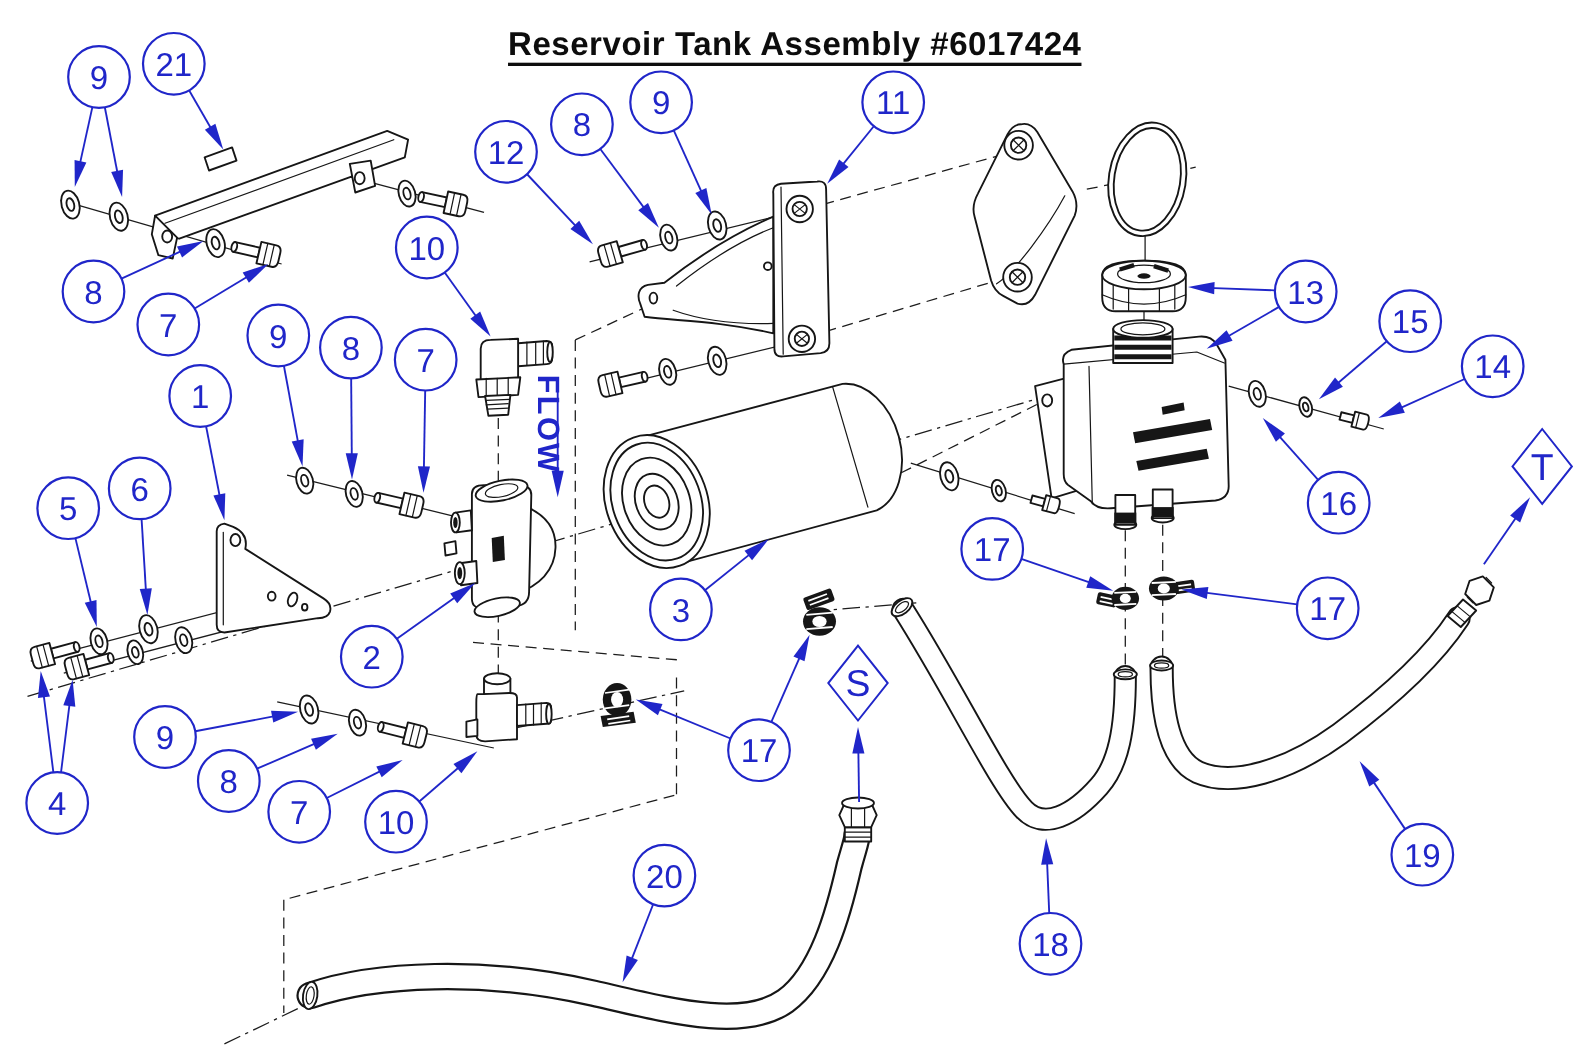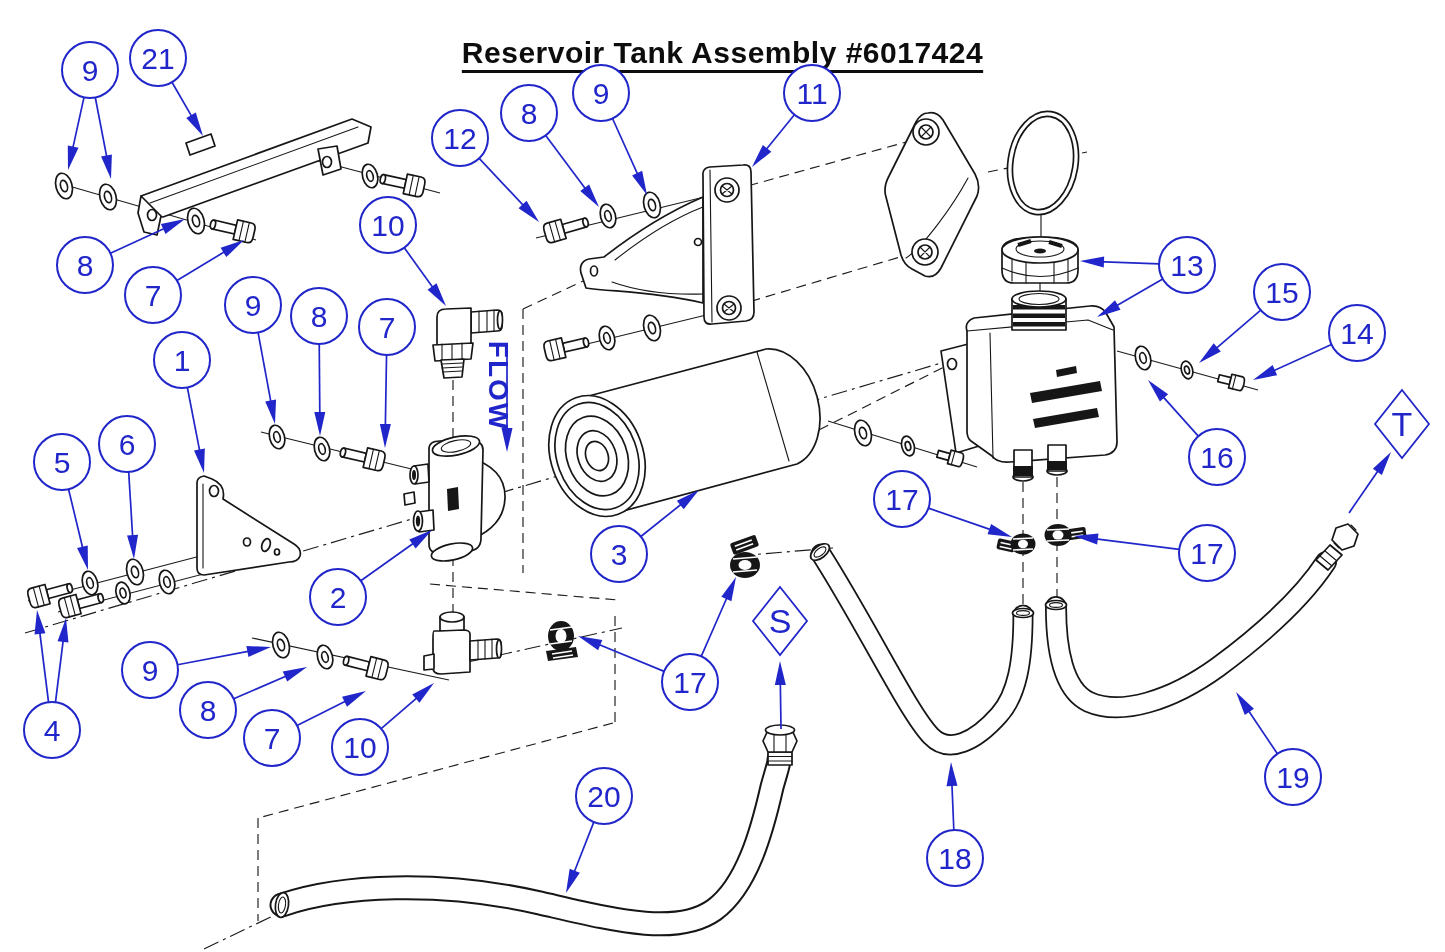--- a/index.html
+++ b/index.html
@@ -1,18 +1,18 @@
 <!DOCTYPE html>
 <html><head>
 <meta charset="utf-8">
 <style>
   html,body{margin:0;padding:0;background:#fff;}
   .canvas{position:relative;width:1445px;height:952px;background:#fff;overflow:hidden;
           font-family:"Liberation Sans",sans-serif;}
-  .title{position:absolute;top:36px;left:50%;transform:translateX(-50%);
+  .title{position:absolute;top:24px;left:50%;transform:translateX(-50%);
          font-size:30px;font-weight:bold;color:#0d0d0d;white-space:nowrap;
          text-decoration:underline;text-decoration-thickness:3px;text-underline-offset:7px;
          letter-spacing:.5px;text-align:center;}
   svg{position:absolute;inset:0;}
   .ln{stroke:#161616;fill:none;stroke-width:1.7;stroke-linejoin:round;stroke-linecap:round;}
   .fl{fill:#fff;}
   .thin{stroke-width:1.1;}
   .dark{fill:#161616;stroke:none;}
   .cons{stroke:#1c1c1c;fill:none;stroke-width:1.15;}
   .dash{stroke-dasharray:10 6;}

